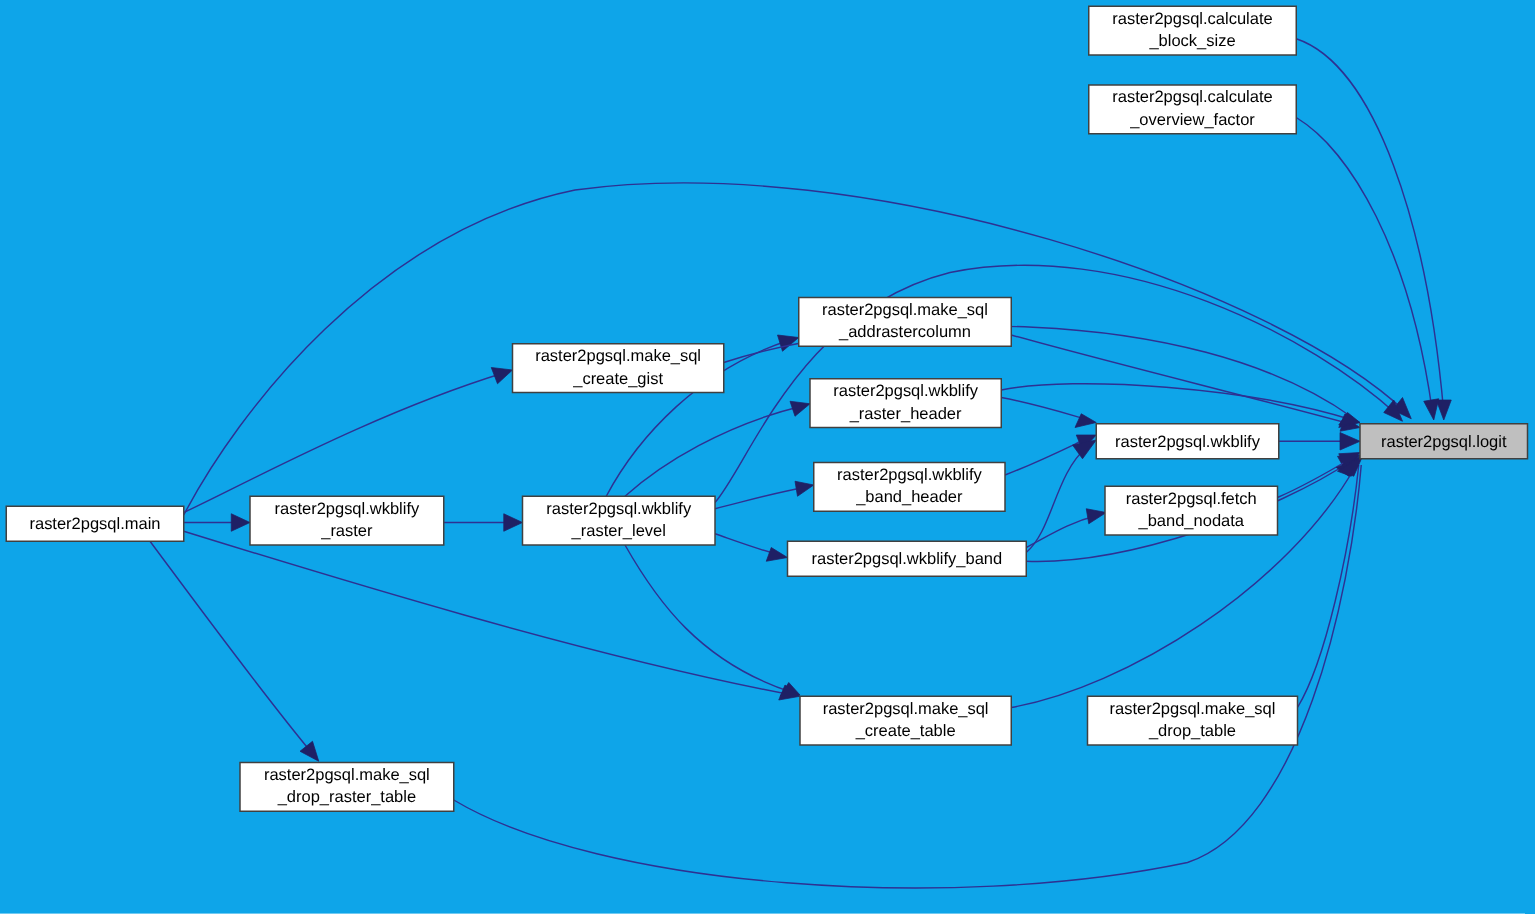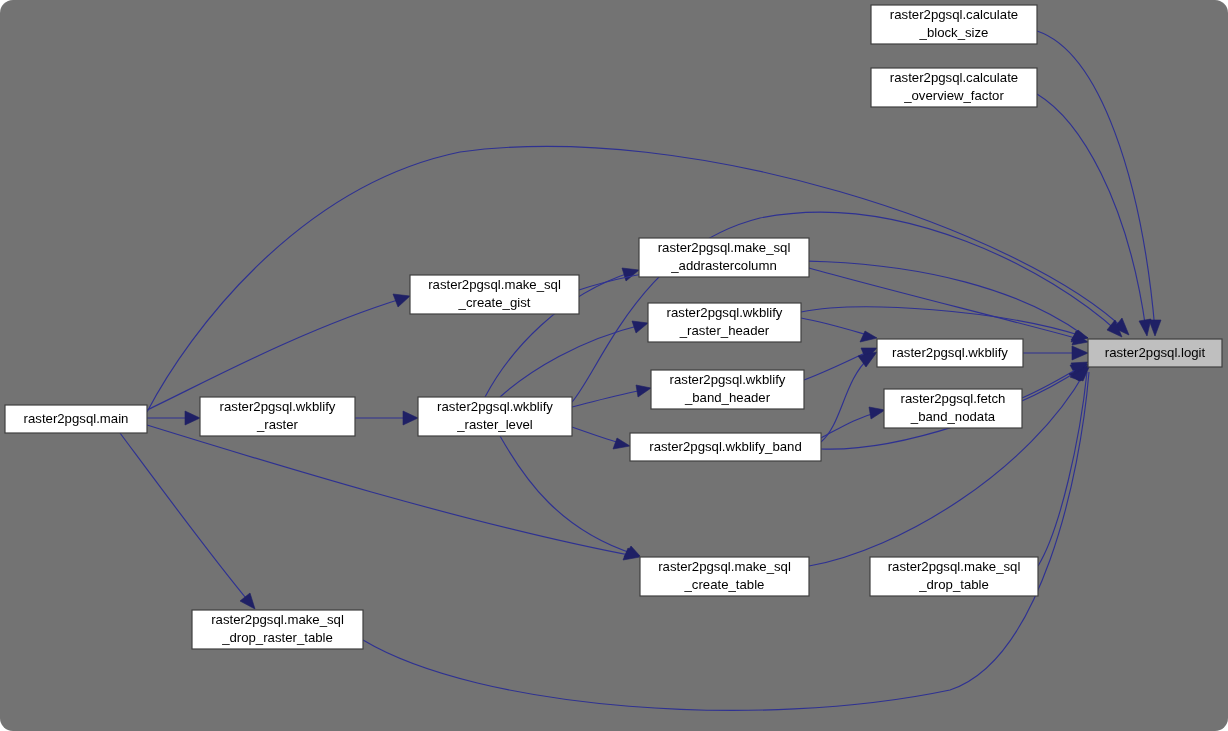--- a/index.html
+++ b/index.html
@@ -10,22 +10,21 @@
   body {
     width: 1228px;
     height: 731px;
     overflow: hidden;
     font-family: "Liberation Sans", sans-serif;
   }
   #graph-root {
     position: relative;
     width: 1228px;
     height: 731px;
-    background: #737373;
-    border-radius: 13px;
+    background: #0ea5e9;
   }
   svg#callgraph {
     display: block;
     width: 1228px;
     height: 731px;
   }
   .node-rect {
     fill: #ffffff;
     stroke: #404040;
     stroke-width: 1.2;

